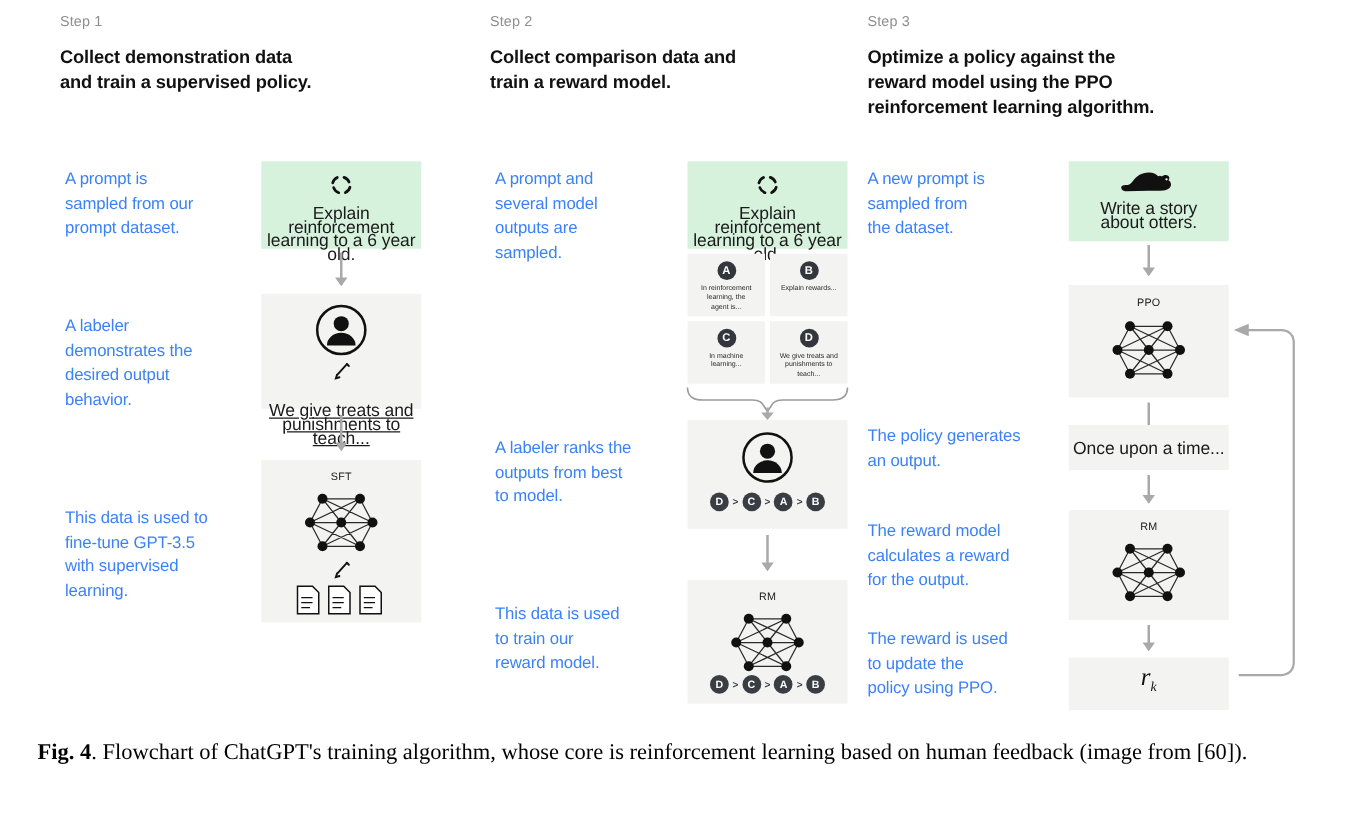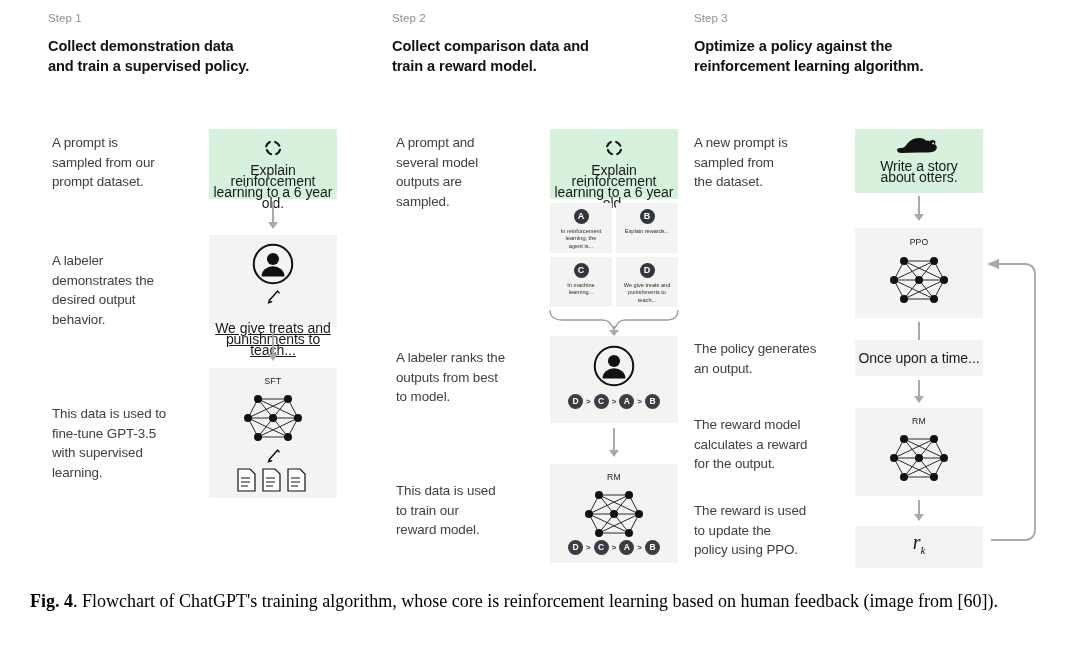--- a/index.html
+++ b/index.html
@@ -37,21 +37,21 @@
     line-height:20px;
     color:#111;
     letter-spacing:-.1px;
   }
 
   
   .narr{
     position:absolute;
     font-size:13.4px;
     line-height:19.6px;
-    color:#404040;
+    color:#3b82f6;
     letter-spacing:-.1px;
   }
 
   
   .panel{
     position:absolute;
     box-sizing:border-box;
   }
   .panel.green{background:#d6f2dc;}
   .panel.grey{background:#f3f3f2;}
@@ -368,20 +368,21 @@
         <span class="b">B</span>
       </div>
     </div>
   </div>
 
   <div class="col col-3">
 
     <div class="step-label" style="left:9px;top:12px;">Step 3</div>
     <div class="step-title" style="left:9px;top:36px;">
       <div>Optimize a policy against the</div>
+      <div>reward model using the PPO</div>
       <div>reinforcement learning algorithm.</div>
     </div>
 
     <div class="narr" style="left:9px;top:133px;width:150px;white-space:pre-line;">A new prompt is
 sampled from
 the dataset.</div>
     <div class="narr" style="left:9px;top:339px;width:170px;white-space:pre-line;">The policy generates
 an output.</div>
     <div class="narr" style="left:9px;top:415px;width:160px;white-space:pre-line;">The reward model
 calculates a reward

